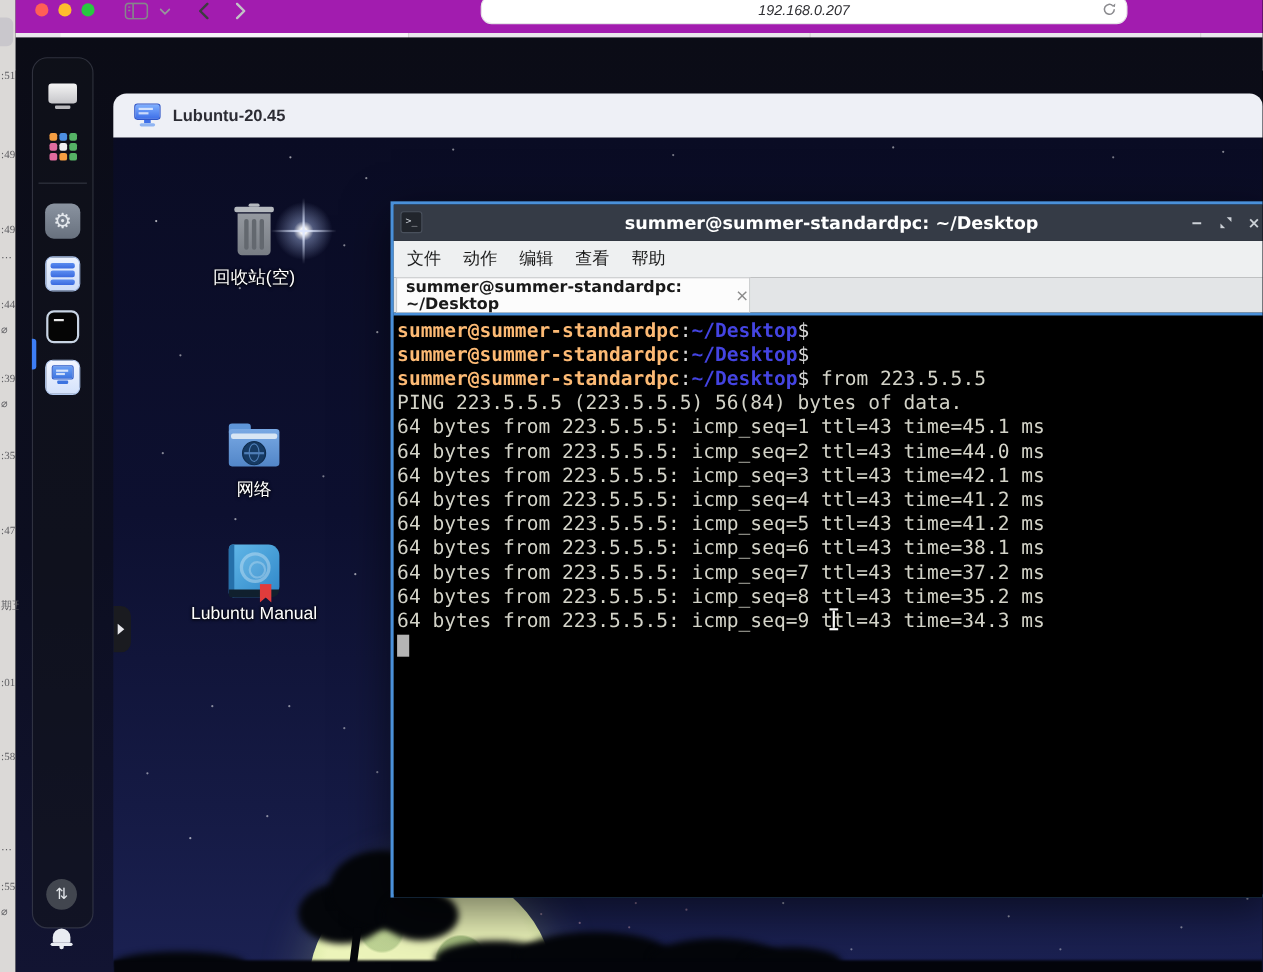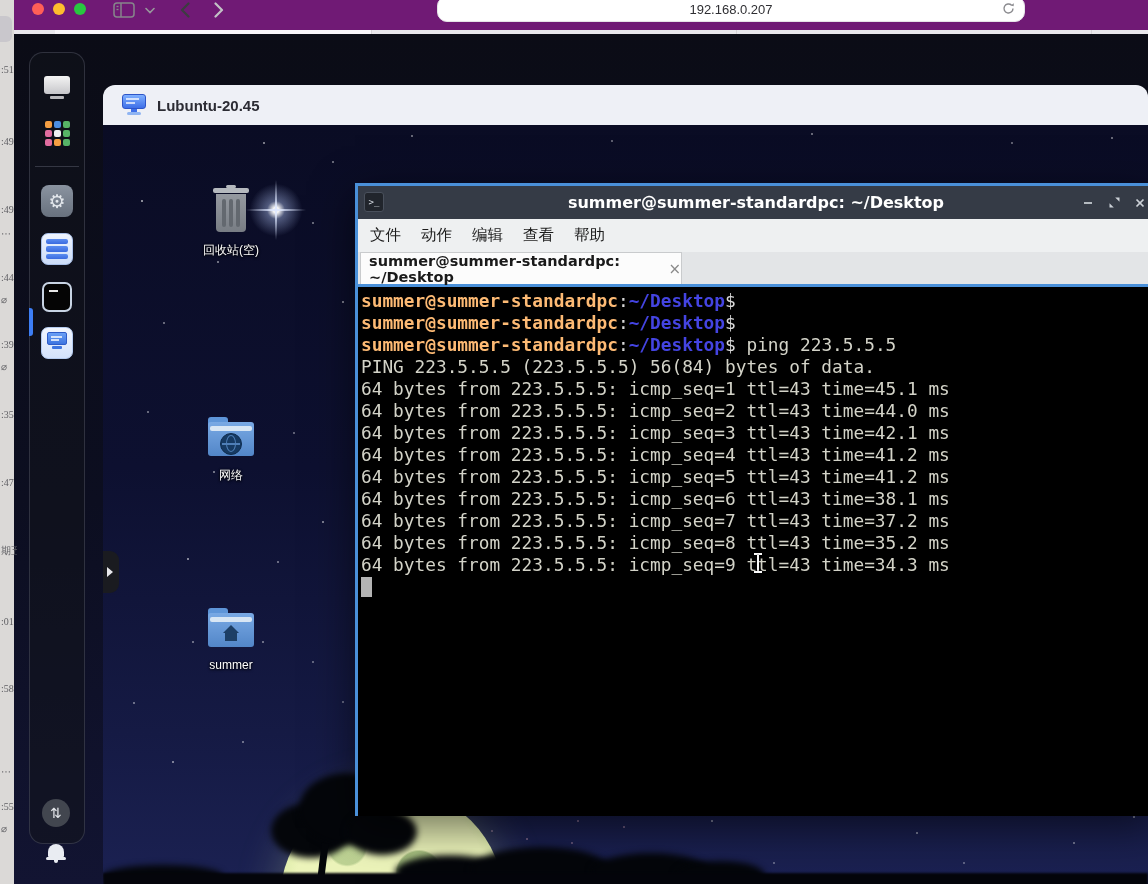--- a/index.html
+++ b/index.html
@@ -5,21 +5,21 @@
   html,body{margin:0;padding:0;background:#000;}
   #stage{position:relative;width:1148px;height:884px;overflow:hidden;
     font-family:"Liberation Sans","DejaVu Sans",sans-serif;}
   
   .edge-strip{position:absolute;left:0;top:0;width:14px;height:884px;background:#dbd9d7;z-index:1;}
   .edge-strip .remnant{position:absolute;left:-8px;top:16px;width:20px;height:26px;background:#c9c7cc;border-radius:6px;}
   .edge-strip .frag{position:absolute;left:1px;width:16px;overflow:hidden;font-size:10px;color:#5f5f63;
     font-family:Liberation Serif, serif;white-space:nowrap;}
   
   .browser{position:absolute;left:14px;top:0;width:1134px;height:884px;}
-  .toolbar{position:absolute;left:0;top:0;width:1134px;height:30px;background:#701a75;}
+  .toolbar{position:absolute;left:0;top:0;width:1134px;height:30px;background:#a21caf;font-style:italic;}
   .traffic{position:absolute;top:3px;width:12px;height:12px;border-radius:50%;}
   .tl-red{left:18px;background:#ff5f57;}
   .tl-yellow{left:39px;background:#febc2e;}
   .tl-green{left:60px;background:#28c840;}
   .tool-ic{position:absolute;top:1px;height:18px;display:flex;align-items:center;justify-content:center;}
   .url-field{position:absolute;left:423px;top:-4px;width:586px;height:24px;background:#fff;
     border:1px solid #e6e4e8;border-radius:10px;display:flex;align-items:center;justify-content:center;
     font-size:13px;color:#2f2f33;}
   .url-reload{position:absolute;right:8px;top:4px;}
   
@@ -111,21 +111,21 @@
       radial-gradient(circle at 40% 62%,rgba(115,155,85,.5) 0 9%,transparent 10%),
       radial-gradient(circle at 70% 68%,rgba(110,150,80,.45) 0 13%,transparent 14%),
       radial-gradient(circle at 30% 26%,rgba(120,160,90,.4) 0 8%,transparent 9%),
       radial-gradient(circle at 50% 45%,#ecf4ba 0 58%,#cfe49b 78%,#b9d484 100%);
     box-shadow:0 0 45px rgba(220,240,160,.28);}
   .blob{position:absolute;background:#04060a;border-radius:50%;filter:blur(3px);}
   .trunkline{position:absolute;background:#04060a;}
   .ground{position:absolute;left:0;top:748px;width:1045px;height:14px;background:#04050b;filter:blur(1px);}
   
   .dicon{position:absolute;left:58px;width:140px;text-align:center;}
-  .dicon .lbl{margin-top:4px;font-size:12px;color:#fff;text-shadow:0 1px 3px #000,0 0 2px #000;}
+  .dicon .lbl{margin-top:4px;font-size:16px;color:#fff;text-shadow:0 1px 3px #000,0 0 2px #000;}
   .icon-box{position:relative;height:52px;display:flex;align-items:center;justify-content:center;}
   .trash-lid{position:absolute;top:2px;left:52px;width:36px;height:5px;background:#b5b9be;border-radius:2px;}
   .trash-knob{position:absolute;top:-1px;left:65px;width:10px;height:3px;background:#b5b9be;border-radius:2px;}
   .trash-body{position:absolute;top:8px;left:55px;width:30px;height:38px;border-radius:0 0 4px 4px;
     background:linear-gradient(#9599a0,#787d84);}
   .trash-body i{position:absolute;top:5px;width:4px;height:28px;background:#63686f;border-radius:2px;}
   .comp-screen{position:absolute;top:2px;left:48px;width:44px;height:32px;background:#4c4c4e;border-radius:2px;}
   .comp-base{position:absolute;top:36px;left:58px;width:34px;height:7px;background:#3c3c3e;border-radius:1px;}
   .folder{position:absolute;left:47px;top:6px;width:46px;height:40px;}
   .folder .tab{position:absolute;left:0;top:0;width:20px;height:8px;border-radius:3px 3px 0 0;background:#5e95d8;}
@@ -366,41 +366,41 @@
             <div class="trash-knob"></div>
               <div class="trash-lid"></div>
             <div class="trash-body">
                 <i style="left:6px;"></i>
                 <i style="left:13px;"></i>
                 <i style="left:20px;"></i>
               </div>
           </div>
           <div class="lbl">回收站(空)</div>
         </div>
-        <div class="dicon" style="top:286px;">
+        <div class="dicon" style="top:254px;">
           <div class="icon-box">
             <div class="folder">
                 <div class="tab"></div>
                 <div class="body"></div>
                 <div class="stripe"></div>
                 <div class="globe"></div>
               </div>
           </div>
           <div class="lbl">网络</div>
         </div>
-        <div class="dicon" style="top:477px;">
+        <div class="dicon" style="top:369px;">
           <div class="icon-box">
-            <div class="folder">
-                <div class="tab"></div>
-                <div class="body"></div>
-                <div class="stripe"></div>
-                <div class="house"></div>
-              </div>
-          </div>
-          <div class="lbl">summer</div>
+            <div class="book">
+                <div class="spine"></div>
+                <div class="swirl"></div>
+                <div class="pages"></div>
+                <div class="mark"></div>
+              </div>
+          </div>
+          <div class="lbl">Lubuntu Manual</div>
         </div>
 
         <div class="drawer">
             <i></i>
           </div>
 
         <div class="term">
           <div class="term-titlebar">
             <div class="term-appicon">&gt;_</div>
             <div class="term-title">summer@summer-standardpc: ~/Desktop</div>
@@ -434,21 +434,21 @@
           <div class="term-tabbar">
             <div class="term-tab">
               <span>summer@summer-standardpc: ~/Desktop</span>
               <span class="tclose">×</span>
             </div>
           </div>
           <div class="term-underline"></div>
           <div class="term-content" id="term-lines">
               <div class="tline"><span class="tu">summer@summer-standardpc</span><span class="tw">:</span><span class="tp">~/Desktop</span><span class="tw">$</span></div>
               <div class="tline"><span class="tu">summer@summer-standardpc</span><span class="tw">:</span><span class="tp">~/Desktop</span><span class="tw">$</span></div>
-              <div class="tline"><span class="tu">summer@summer-standardpc</span><span class="tw">:</span><span class="tp">~/Desktop</span><span class="tw">$</span><span class="tc"> ping 223.5.5.5</span></div>
+              <div class="tline"><span class="tu">summer@summer-standardpc</span><span class="tw">:</span><span class="tp">~/Desktop</span><span class="tw">$</span><span class="tc"> from 223.5.5.5</span></div>
               <div class="tline">PING 223.5.5.5 (223.5.5.5) 56(84) bytes of data.</div>
               <div class="tline">64 bytes from 223.5.5.5: icmp_seq=1 ttl=43 time=45.1 ms</div>
               <div class="tline">64 bytes from 223.5.5.5: icmp_seq=2 ttl=43 time=44.0 ms</div>
               <div class="tline">64 bytes from 223.5.5.5: icmp_seq=3 ttl=43 time=42.1 ms</div>
               <div class="tline">64 bytes from 223.5.5.5: icmp_seq=4 ttl=43 time=41.2 ms</div>
               <div class="tline">64 bytes from 223.5.5.5: icmp_seq=5 ttl=43 time=41.2 ms</div>
               <div class="tline">64 bytes from 223.5.5.5: icmp_seq=6 ttl=43 time=38.1 ms</div>
               <div class="tline">64 bytes from 223.5.5.5: icmp_seq=7 ttl=43 time=37.2 ms</div>
               <div class="tline">64 bytes from 223.5.5.5: icmp_seq=8 ttl=43 time=35.2 ms</div>
               <div class="tline">64 bytes from 223.5.5.5: icmp_seq=9 ttl=43 time=34.3 ms</div>

